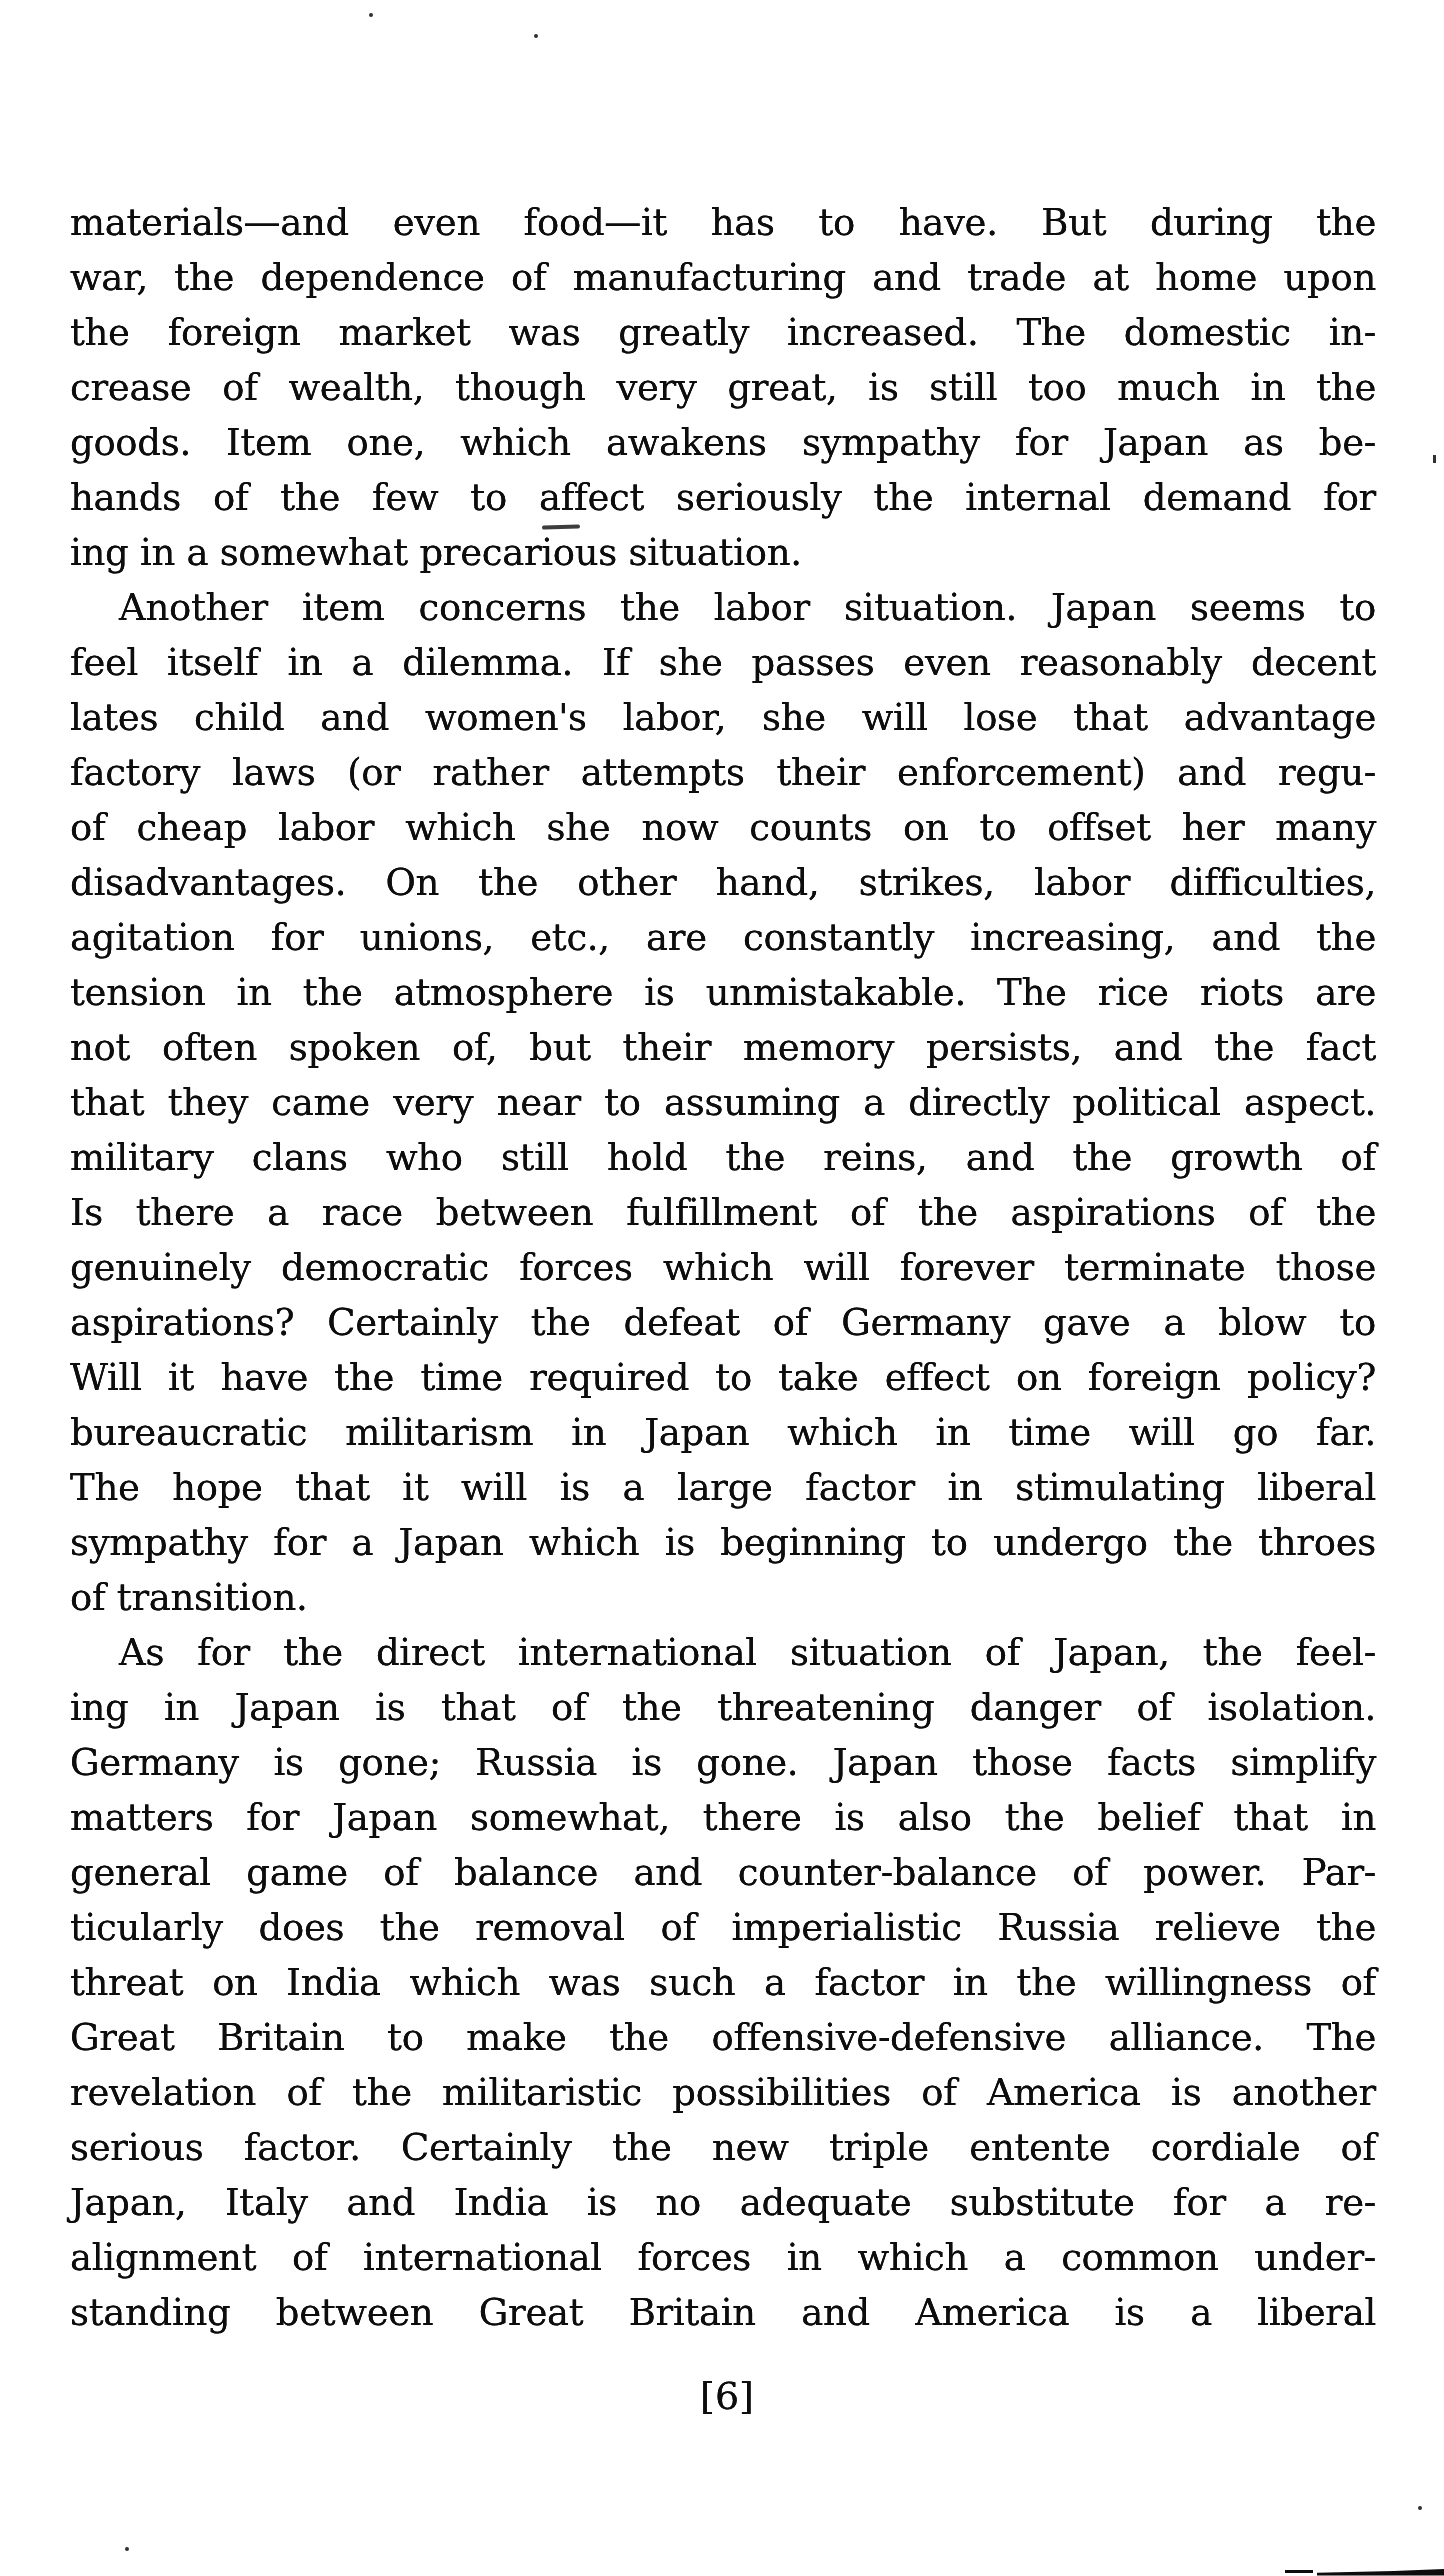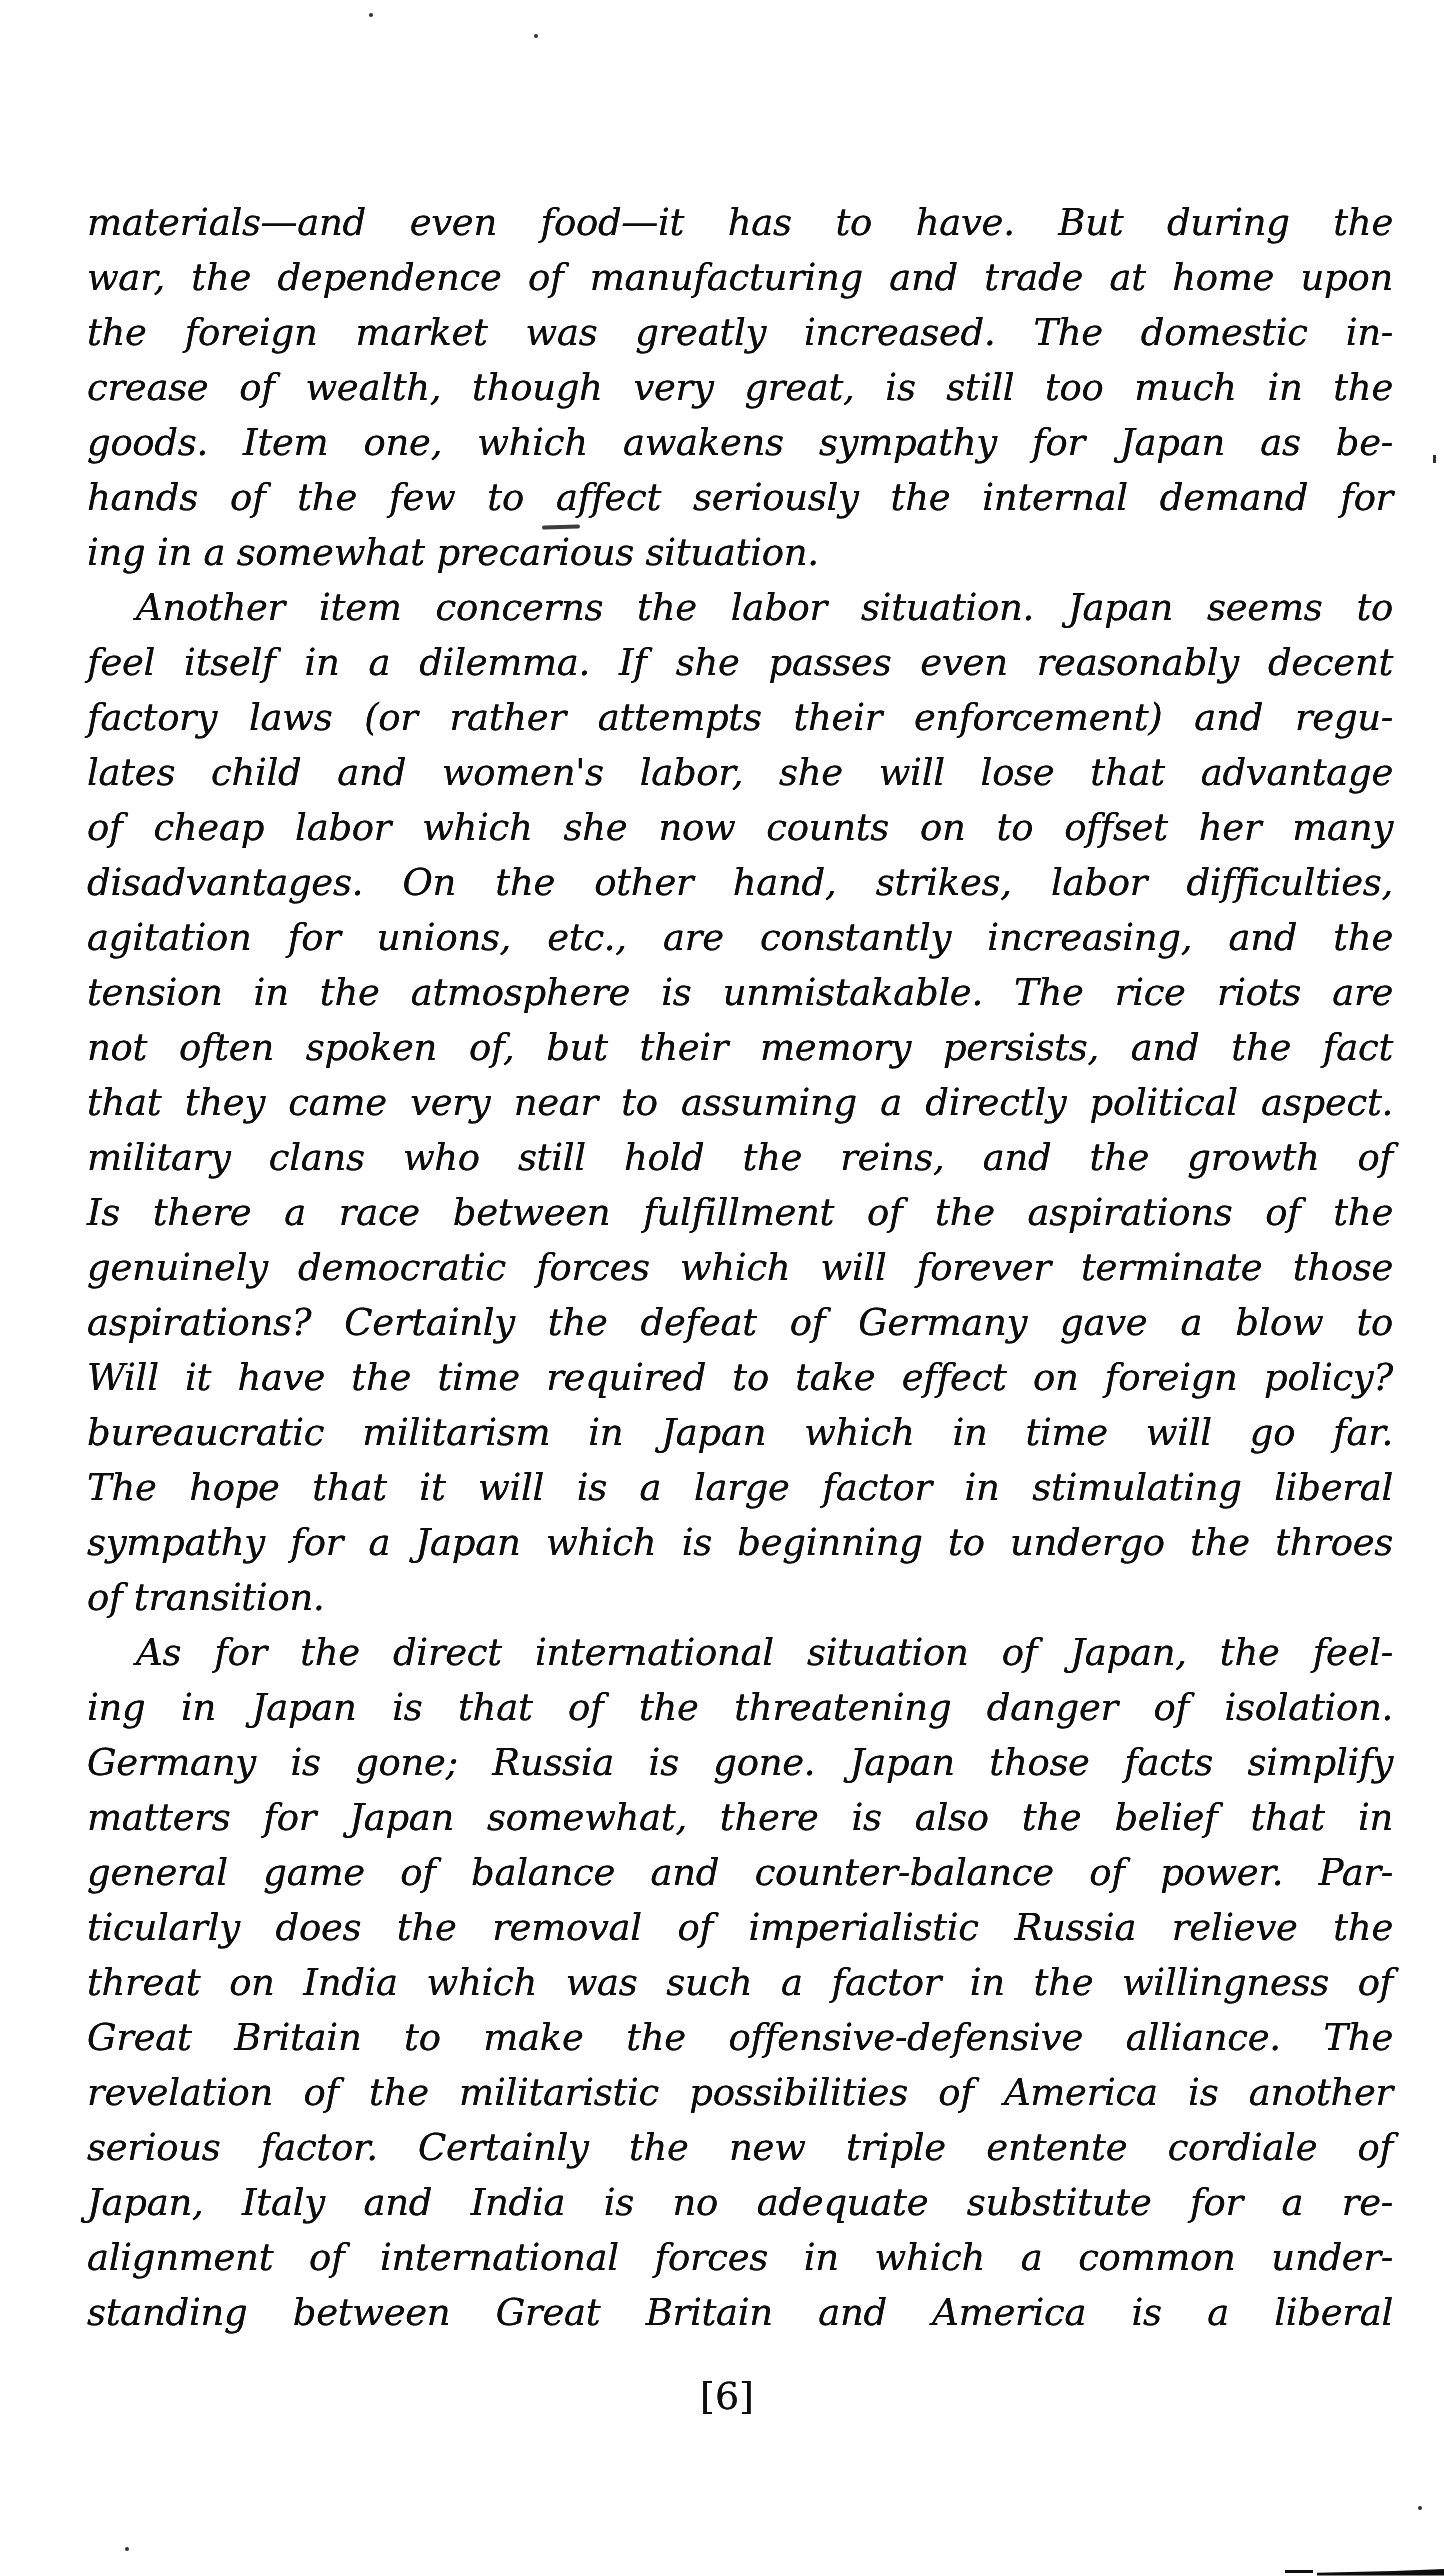--- a/index.html
+++ b/index.html
@@ -8,24 +8,23 @@
     width: 1445px;
     height: 2576px;
     margin: 0 auto;
     background: #ffffff;
     overflow: hidden;
     font-family: "DejaVu Serif", "Liberation Serif", serif;
     color: #0d0d0d;
   }
   .textblock {
     position: absolute;
-    left: 87px;
+    left: 70px;
     top: 195px;
     width: 1306px;
-    font-style: italic;
   }
   .line {
     height: 55px;
     line-height: 55px;
     font-size: 37px;
     letter-spacing: -0.3px;
     white-space: normal;
     text-align: justify;
     text-align-last: justify;
     text-justify: inter-word;
@@ -69,22 +68,22 @@
   <div class="textblock">
     <div class="line">materials—and even food—it has to have.  But during the</div>
     <div class="line">war, the dependence of manufacturing and trade at home upon</div>
     <div class="line">the foreign market was greatly increased.  The domestic in-</div>
     <div class="line">crease of wealth, though very great, is still too much in the</div>
     <div class="line">goods.  Item one, which awakens sympathy for Japan as be-</div>
     <div class="line">hands of the few to affect seriously the internal demand for</div>
     <div class="line end">ing in a somewhat precarious situation.</div>
     <div class="line indent">Another item concerns the labor situation.  Japan seems to</div>
     <div class="line">feel itself in a dilemma.  If she passes even reasonably decent</div>
+    <div class="line">lates child and women's labor, she will lose that advantage</div>
     <div class="line">factory laws (or rather attempts their enforcement) and regu-</div>
-    <div class="line">lates child and women's labor, she will lose that advantage</div>
     <div class="line">of cheap labor which she now counts on to offset her many</div>
     <div class="line">disadvantages.  On the other hand, strikes, labor difficulties,</div>
     <div class="line">agitation for unions, etc., are constantly increasing, and the</div>
     <div class="line">tension in the atmosphere is unmistakable.  The rice riots are</div>
     <div class="line">not often spoken of, but their memory persists, and the fact</div>
     <div class="line">that they came very near to assuming a directly political aspect.</div>
     <div class="line">military clans who still hold the reins, and the growth of</div>
     <div class="line">Is there a race between fulfillment of the aspirations of the</div>
     <div class="line">genuinely democratic forces which will forever terminate those</div>
     <div class="line">aspirations?  Certainly the defeat of Germany gave a blow to</div>

